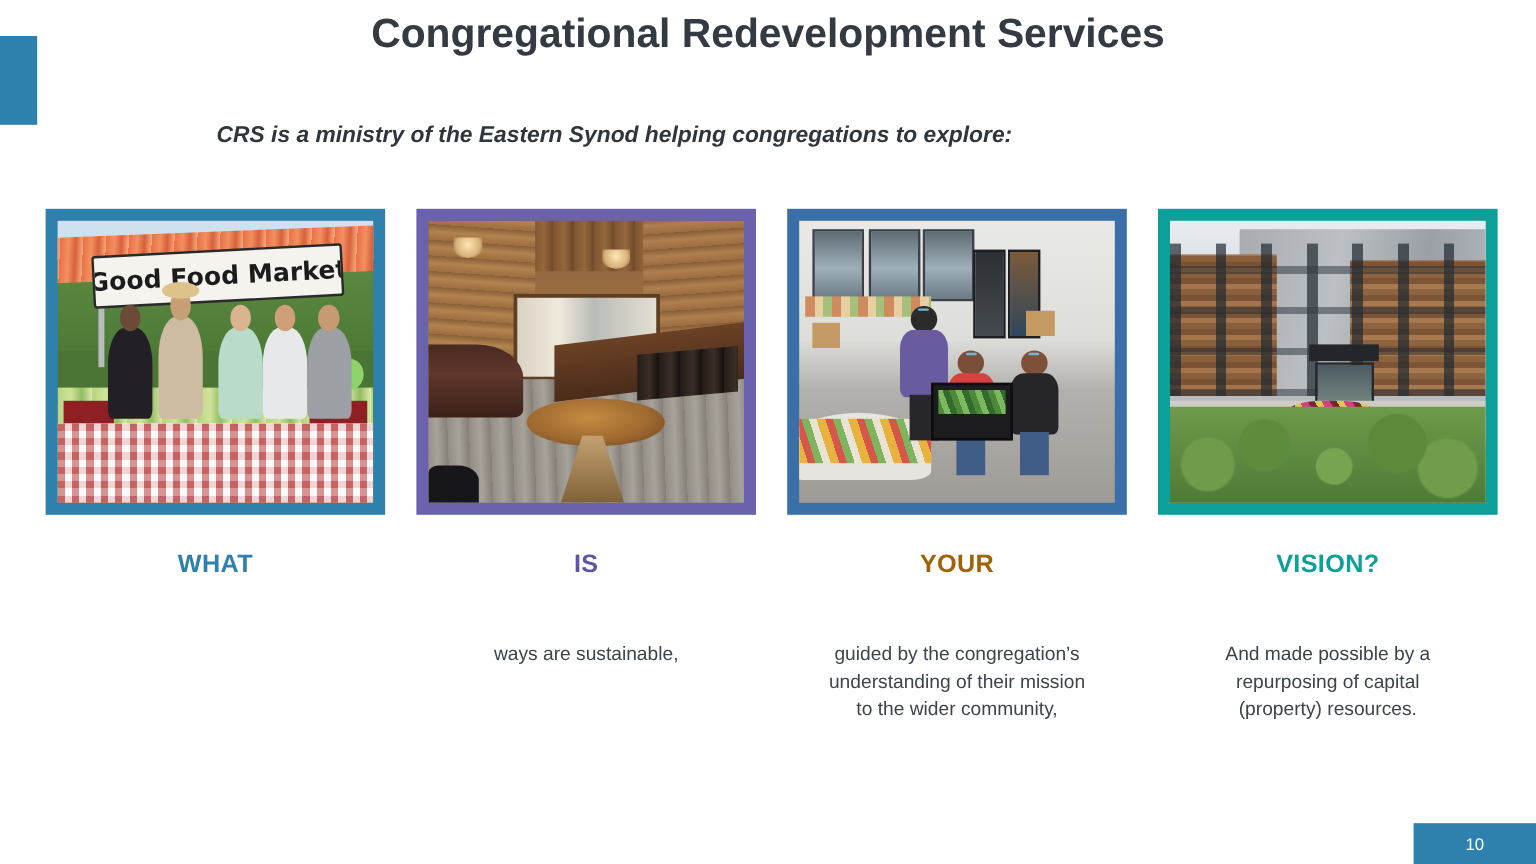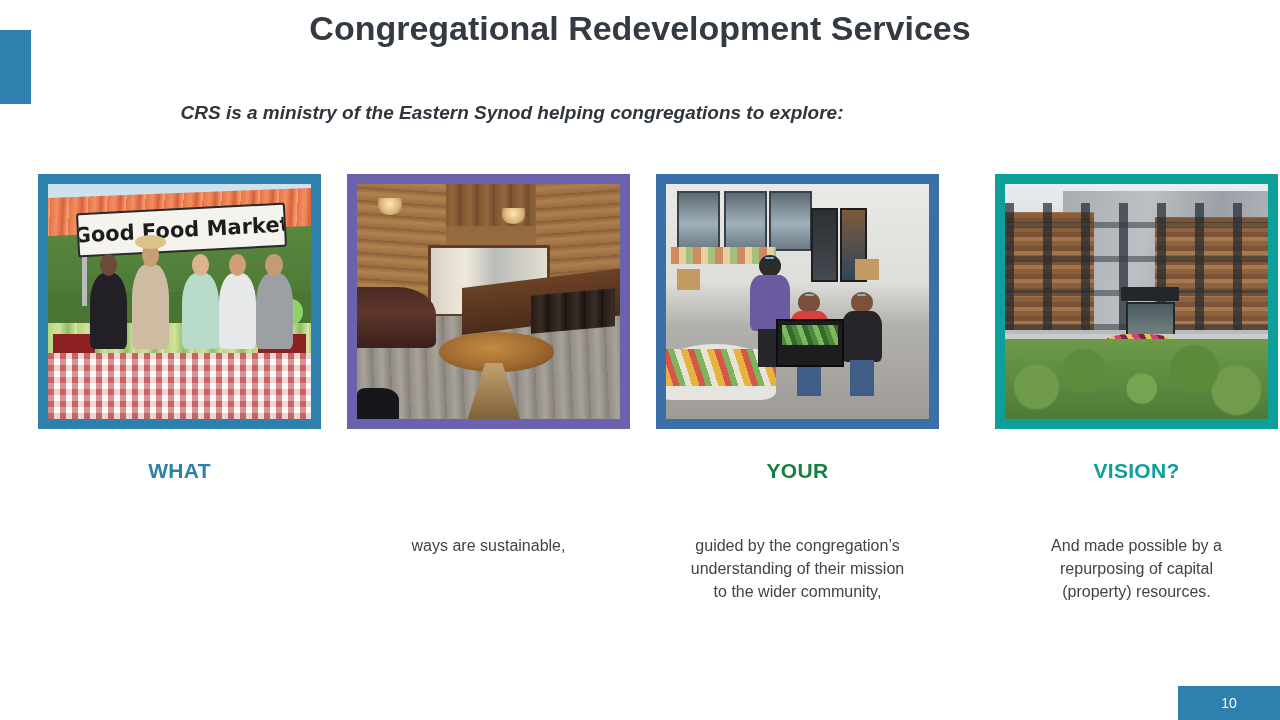--- a/index.html
+++ b/index.html
@@ -61,21 +61,21 @@
     height: 460px;
   }
   .column {
     position: absolute;
     top: 0;
     width: 283px;
   }
   .col-0 { left: 38px; }
   .col-1 { left: 347px; }
   .col-2 { left: 656px; }
-  .col-3 { left: 995px; border-radius: 12px; }
+  .col-3 { left: 965px; border-radius: 12px; }
 
   
   .frame {
     width: 283px;
     height: 255px;
     box-sizing: border-box;
     padding: 10px;
     display: block;
   }
   .photo {
@@ -406,20 +406,21 @@
         <div class="doorway"></div>
         <div class="floor"></div>
         <div class="pews"></div>
         <div class="chairs"></div>
         <div class="counter"></div>
         <div class="tabletop"></div>
         <div class="stump"></div>
         <div class="bagL"></div>
       </div>
     </div>
+    <div class="cap-heading" style="color:#5d56a6">IS</div>
     <div class="cap-body">ways are sustainable,</div>
   </div>
 
   <div class="column col-2">
     <div class="frame" style="background:#3a6fa8">
       <div class="photo p3">
         <div class="win w1"></div>
         <div class="win w2"></div>
         <div class="win w3"></div>
         <div class="panel"></div>
@@ -446,21 +447,21 @@
         <div class="vol v3">
             <div class="hd">
               <div class="mask"></div>
             </div>
             <div class="bd"></div>
             <div class="lg"></div>
           </div>
         <div class="crate"></div>
       </div>
     </div>
-    <div class="cap-heading" style="color:#15803d">YOUR</div>
+    <div class="cap-heading" style="color:#a16207">YOUR</div>
     <div class="cap-body" style="white-space:pre-line">guided by the congregation’s
 understanding of their mission
 to the wider community,</div>
   </div>
 
   <div class="column col-3">
     <div class="frame" style="background:#0da09a">
       <div class="photo p4">
         <div class="sky"></div>
         <div class="greyblk"></div>

